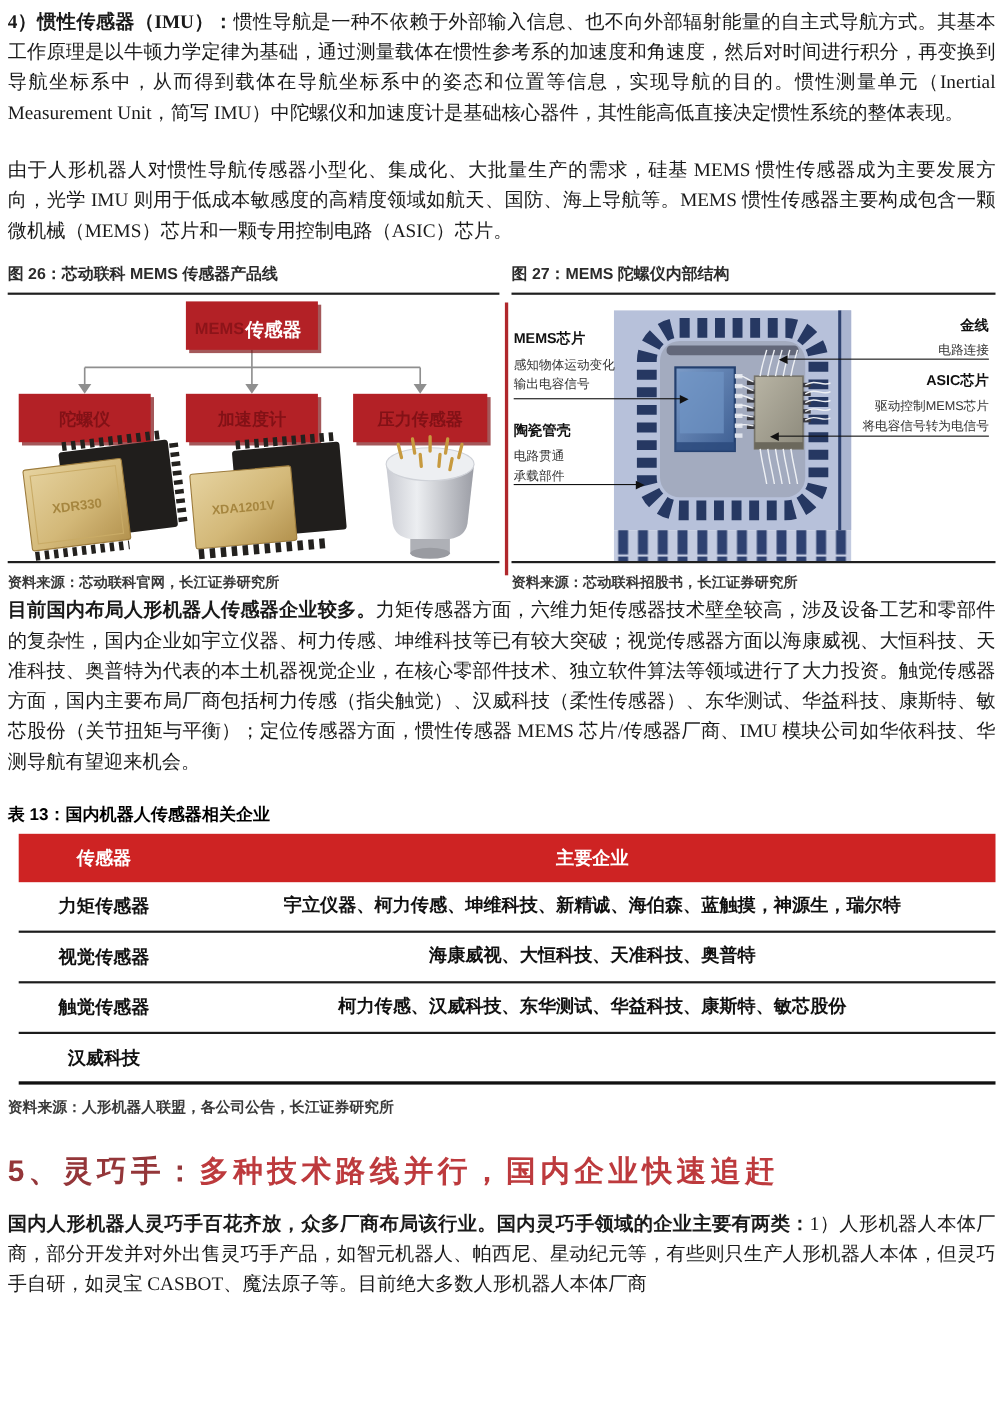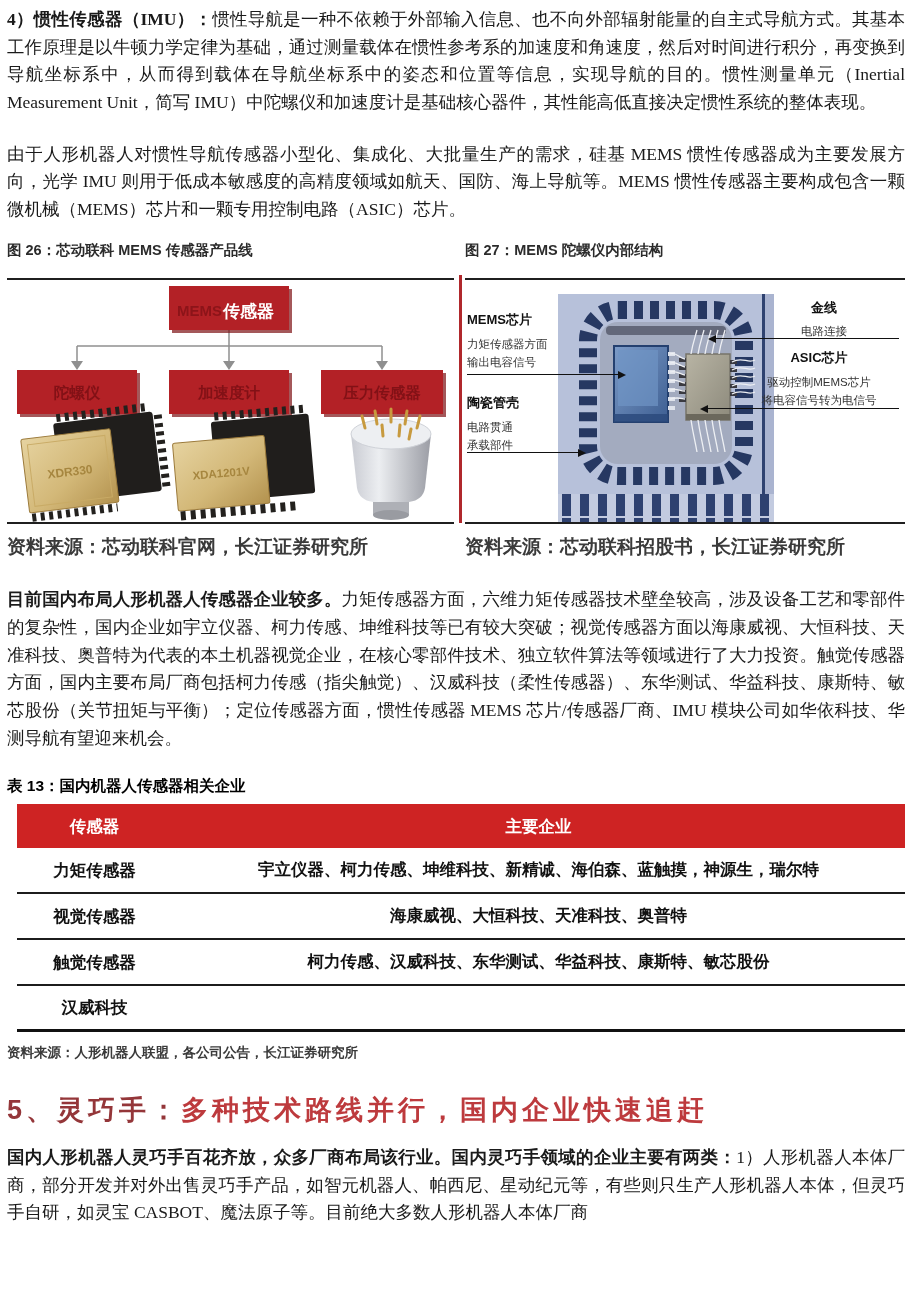--- a/index.html
+++ b/index.html
@@ -6,45 +6,45 @@
   html,body { background:#ffffff; }
   body {
     width:912px; height:1289px; overflow:hidden;
     padding:0 7px;
     font-family:"Liberation Serif","DejaVu Serif",serif;
     font-size:17.5px; line-height:1.58; color:#1a1a1a;
   }
   .para { text-align:justify; }
   .p1 { margin-top:6px; }
   .p2 { margin-top:24px; }
-  .p3 { margin-top:24px; }
+  .p3 { margin-top:0; }
   .p4 { margin-top:16px; }
   .para b { font-weight:bold; }
 
   
   .figures { margin-top:16px; display:flex; justify-content:space-between; position:relative; }
   .fig { width:447px; }
   .fig.right { width:440px; }
   .fig-caption {
     font-family:"Liberation Sans","DejaVu Sans",sans-serif;
     font-weight:bold; font-size:14.5px; color:#2b2b2b;
-    padding-bottom:16px; border-bottom:2px solid #1f1f1f;
+    padding-bottom:4px; border-bottom:2px solid #1f1f1f;
   }
   .fig-body { position:relative; height:244px; border-bottom:2px solid #1f1f1f; overflow:hidden; }
   .fig-source {
     font-family:"Liberation Sans","DejaVu Sans",sans-serif;
-    font-weight:600; font-size:19px; color:#3a3a3a; padding-top:8px;
+    font-weight:600; font-size:13px; color:#3a3a3a; padding-top:8px;
   }
   .fig-red-edge { position:absolute; left:452px; top:36px; width:3px; height:248px; background:#b0282c; }
 
   
   .f27-lbl { position:absolute; font-family:"Liberation Sans","DejaVu Sans",sans-serif; color:#222; }
   .f27-lbl .t { font-weight:bold; font-size:13px; color:#111; }
   .f27-lbl .l { font-size:11.5px; line-height:18px; color:#333; }
-  .f27-lbl.rt { text-align:center; }
+  .f27-lbl.rt { text-align:right; }
   .aline { position:absolute; height:0; border-top:1.3px solid #111; z-index:5; }
   .aline .hr-r { position:absolute; right:-7px; top:-4.6px; width:0; height:0;
     border-left:8px solid #111; border-top:4px solid transparent; border-bottom:4px solid transparent; }
   .aline .hr-l { position:absolute; left:-7px; top:-4.6px; width:0; height:0;
     border-right:8px solid #111; border-top:4px solid transparent; border-bottom:4px solid transparent; }
 
   
   .tblwrap { margin-top:22px; }
   .tbl-caption {
     font-family:"Liberation Sans","DejaVu Sans",sans-serif;
@@ -241,21 +241,21 @@
           <path d="M133,126 C135,140 137,146 139,158"></path>
             <path d="M140,126 C142,140 144,146 146,158"></path>
           <path d="M147,126 C149,140 151,146 153,158"></path>
             <path d="M154,126 C156,140 158,146 160,158"></path>
           <path d="M161,126 C163,140 165,146 167,158"></path>
         </g>
       </svg>
 
       <div class="f27-lbl" style="left:2px;top:30px;">
         <div class="t">MEMS芯片</div>
-        <div class="l" style="margin-top:4px;">力矩传感器方面</div>
+        <div class="l" style="margin-top:4px;">感知物体运动变化</div>
         <div class="l">输出电容信号</div>
       </div>
       <div class="aline" style="left:2px;top:94px;width:152px;">
           <span class="hr-r"></span>
         </div>
 
       <div class="f27-lbl" style="left:2px;top:113px;">
         <div class="t">陶瓷管壳</div>
         <div class="l" style="margin-top:4px;">电路贯通</div>
         <div class="l">承载部件</div>

